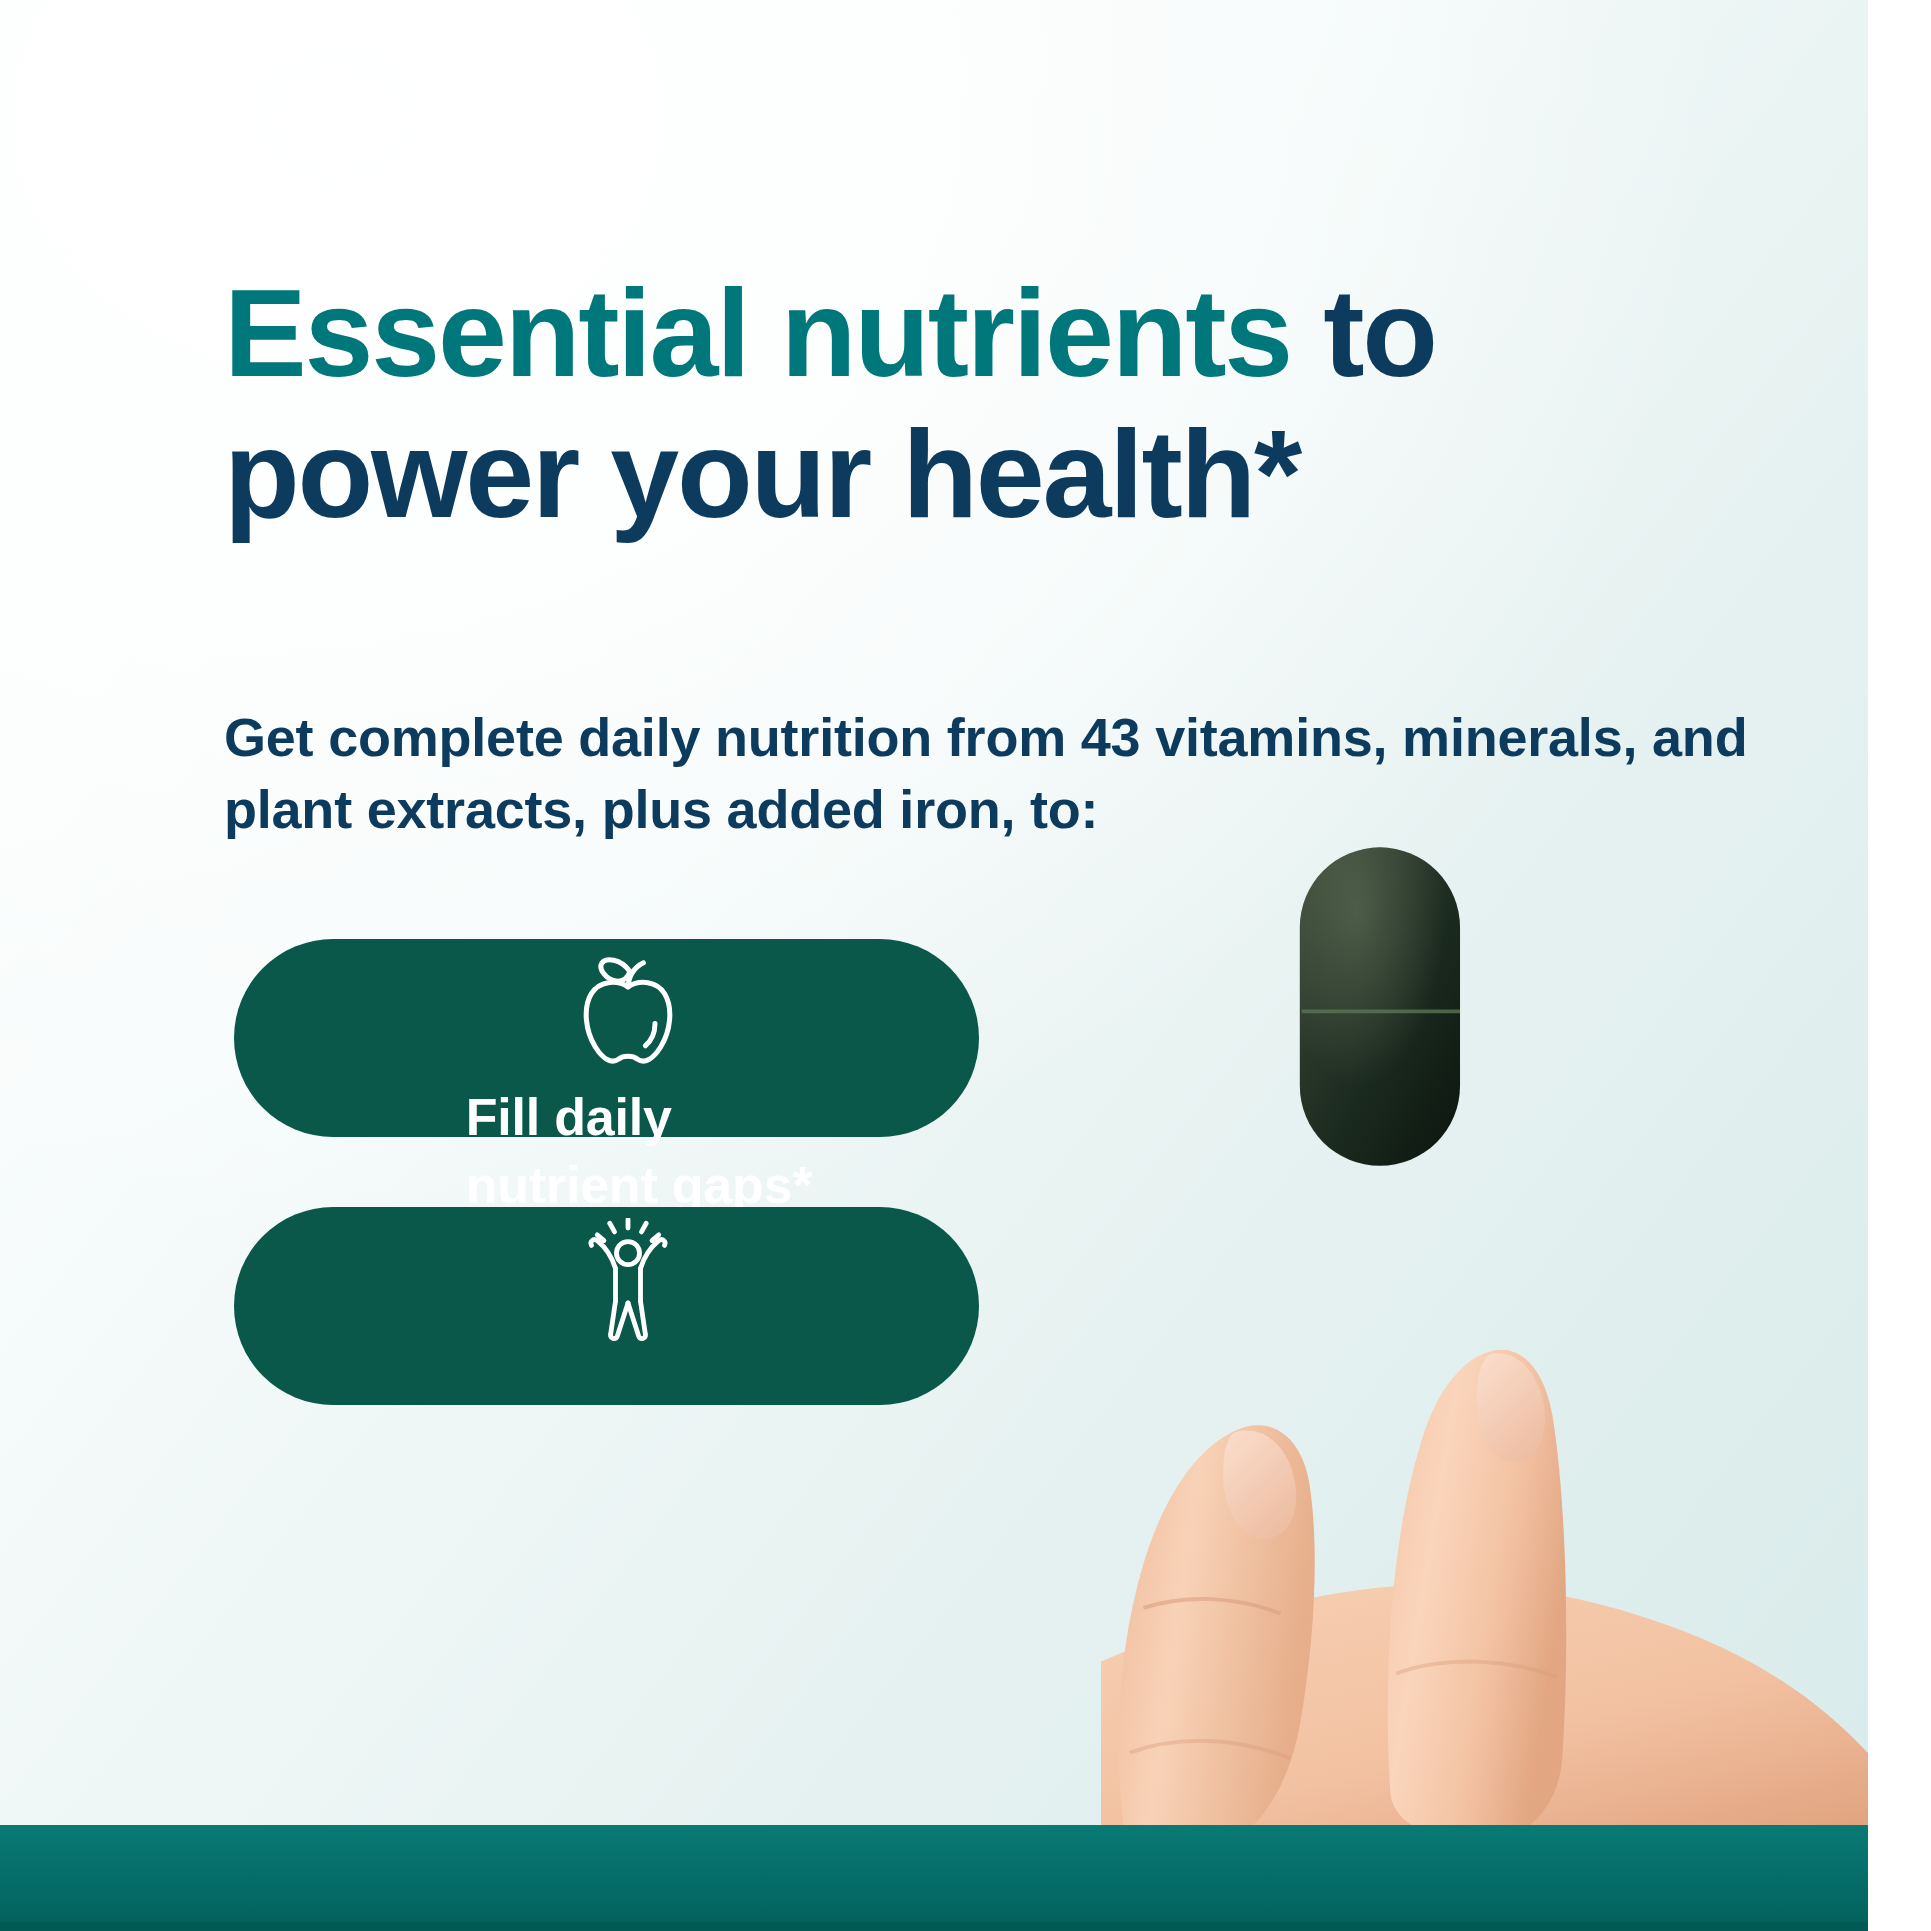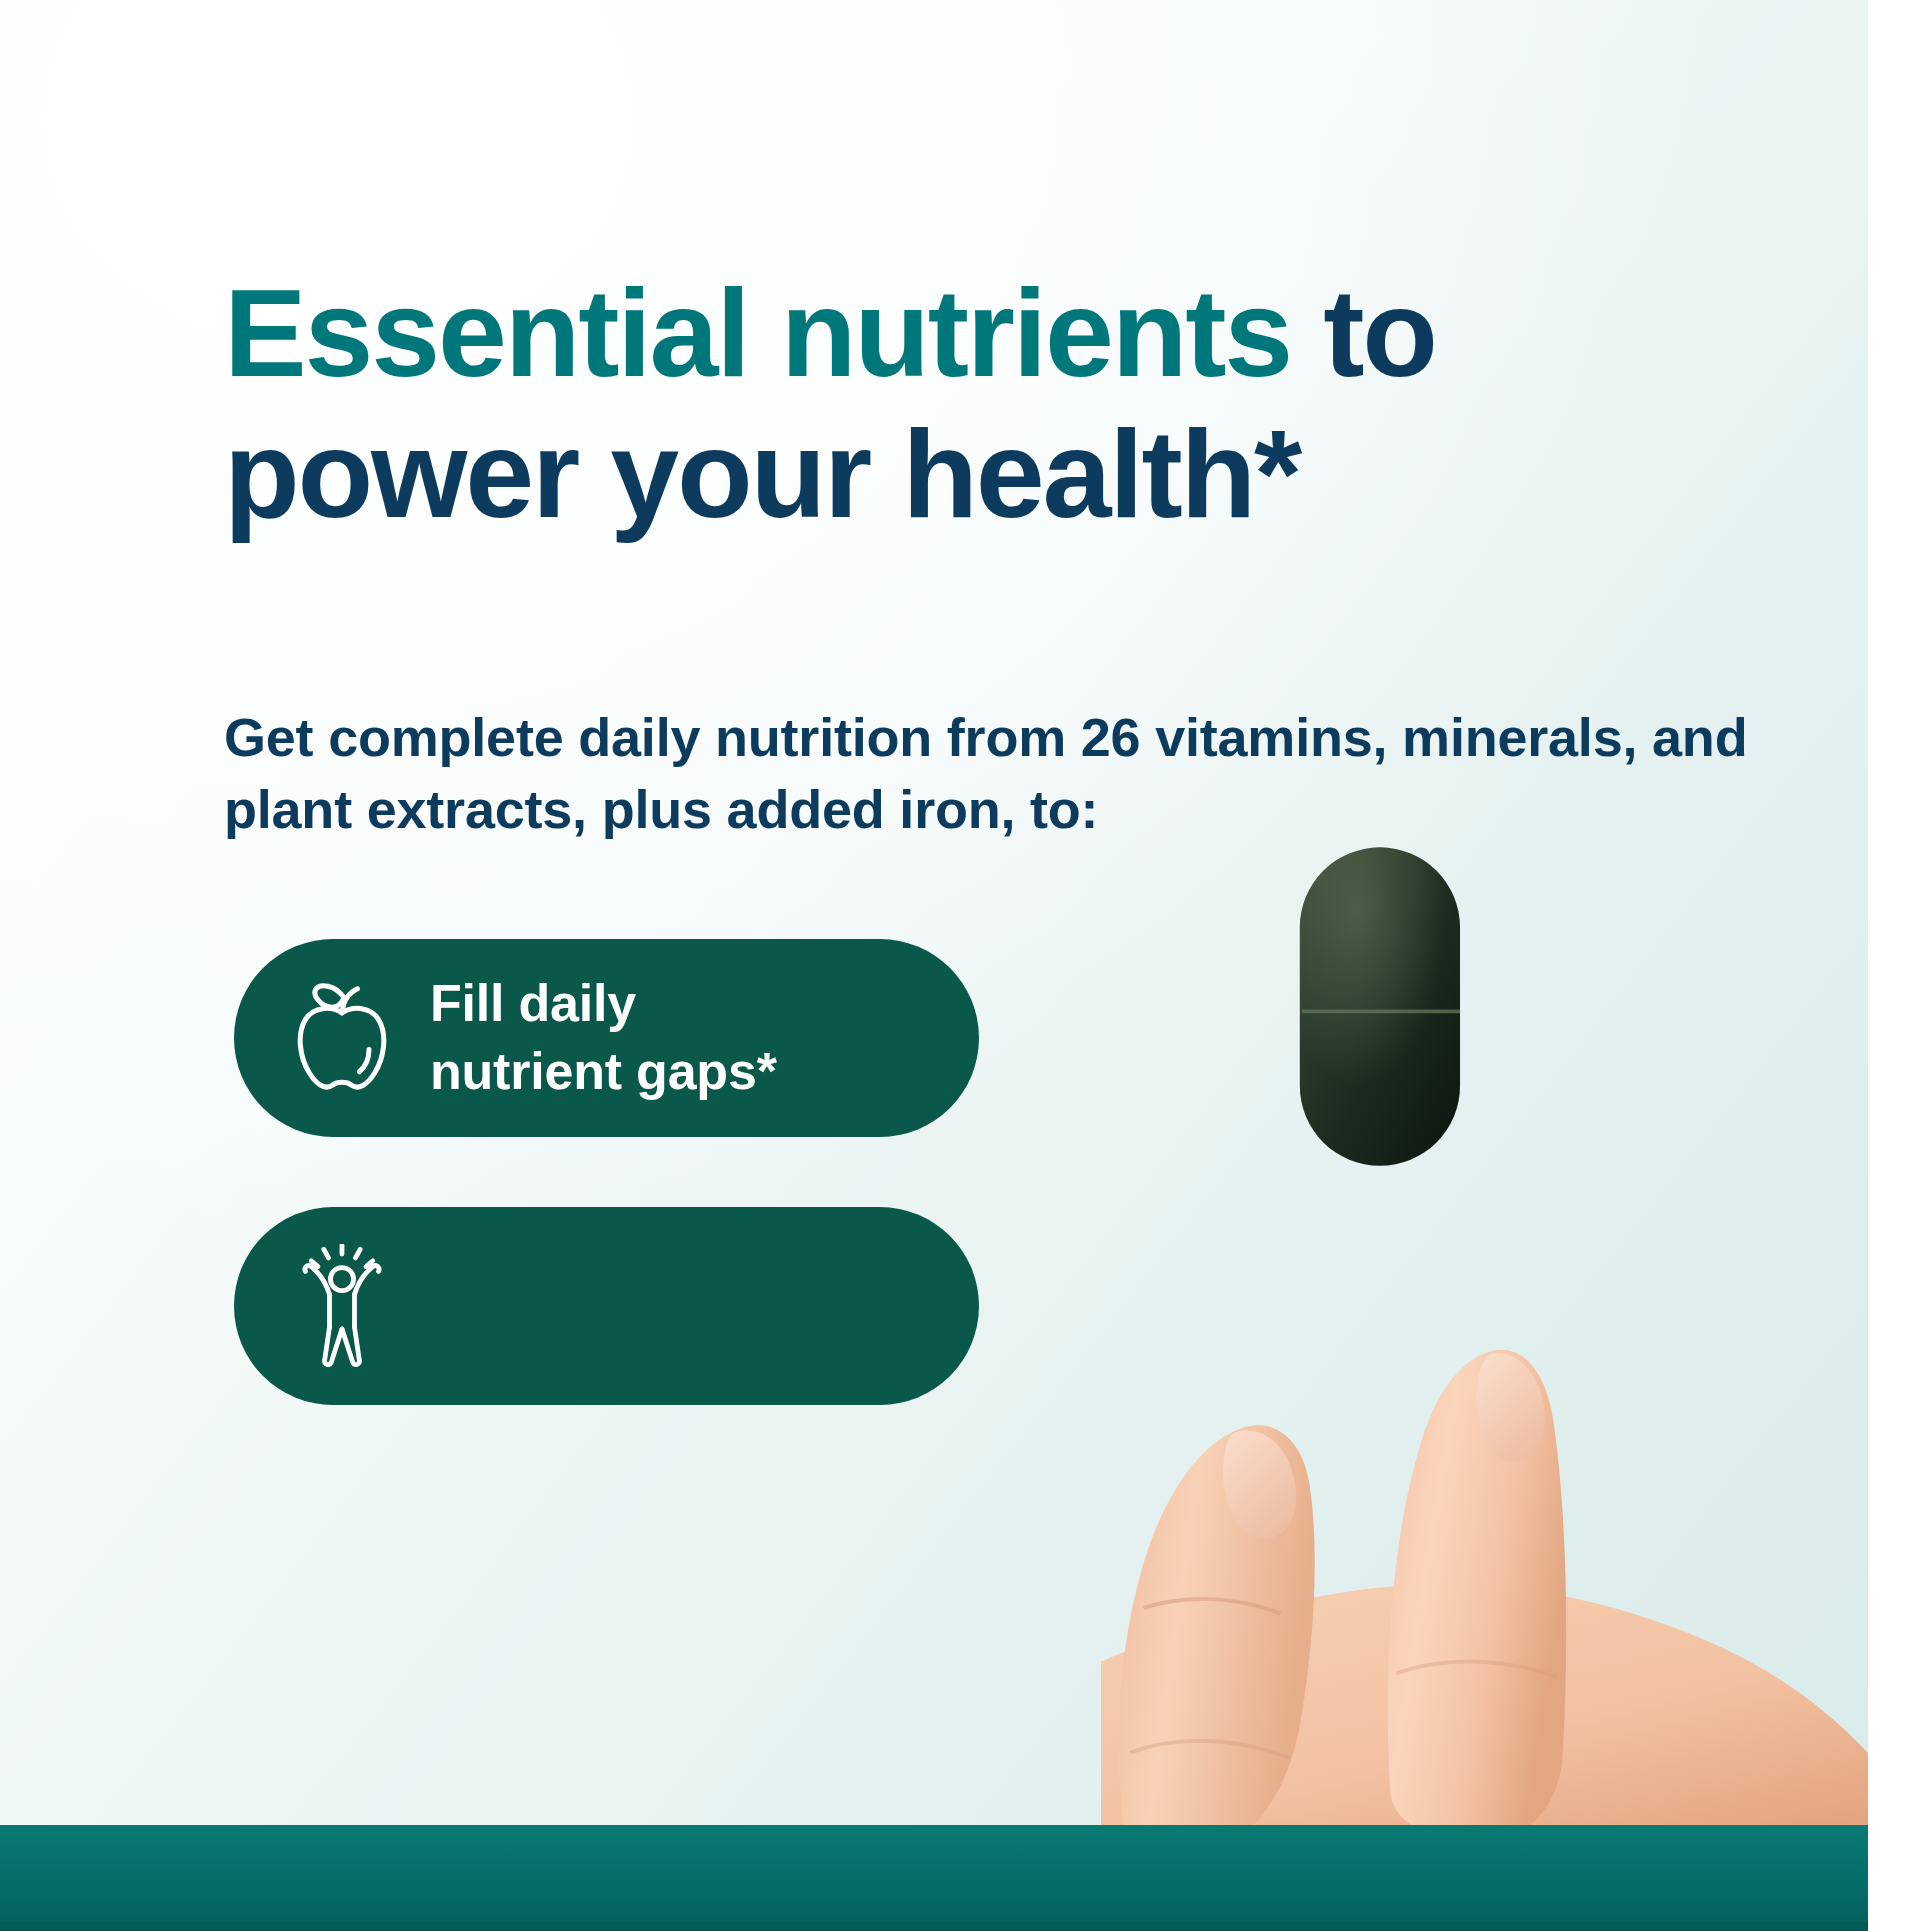--- a/index.html
+++ b/index.html
@@ -64,20 +64,21 @@
   .pill {
     position: relative;
     display: flex;
     align-items: center;
     background: #0A5849;
     border-radius: 965px;
     height: 198px;
     margin-bottom: 70px;
     box-sizing: border-box;
     padding-left: 42px;
+    flex-direction: column;
   }
   .pill.w-full { width: 745px; }
   .pill.w-short { width: 720px; }
 
   .pill-icon {
     flex: 0 0 auto;
     width: 131px;
     height: 145px;
     display: flex;
     align-items: center;
@@ -125,21 +126,21 @@
     opacity: .55;
   }
 </style>
 </head>
 <body>
 
 <div id="canvas">
 
   <h1 class="headline"><span class="accent">Essential nutrients</span><span> to power your health*</span></h1>
 
-  <p class="subhead">Get complete daily nutrition from 26 vitamins, minerals, and plant extracts, plus added iron, to:</p>
+  <p class="subhead">Get complete daily nutrition from 43 vitamins, minerals, and plant extracts, plus added iron, to:</p>
 
   <div id="pill-list">
 
     <div class="pill w-full">
       <span class="pill-icon">
         <svg width="108" height="124" viewBox="0 0 112 128" fill="none" stroke="#FFFFFF" stroke-width="5.2" stroke-linecap="round" stroke-linejoin="round">
 
           <path d="M56 38
                    C 44 30, 26 32, 18 45
                    C 9 60, 12 84, 22 100

